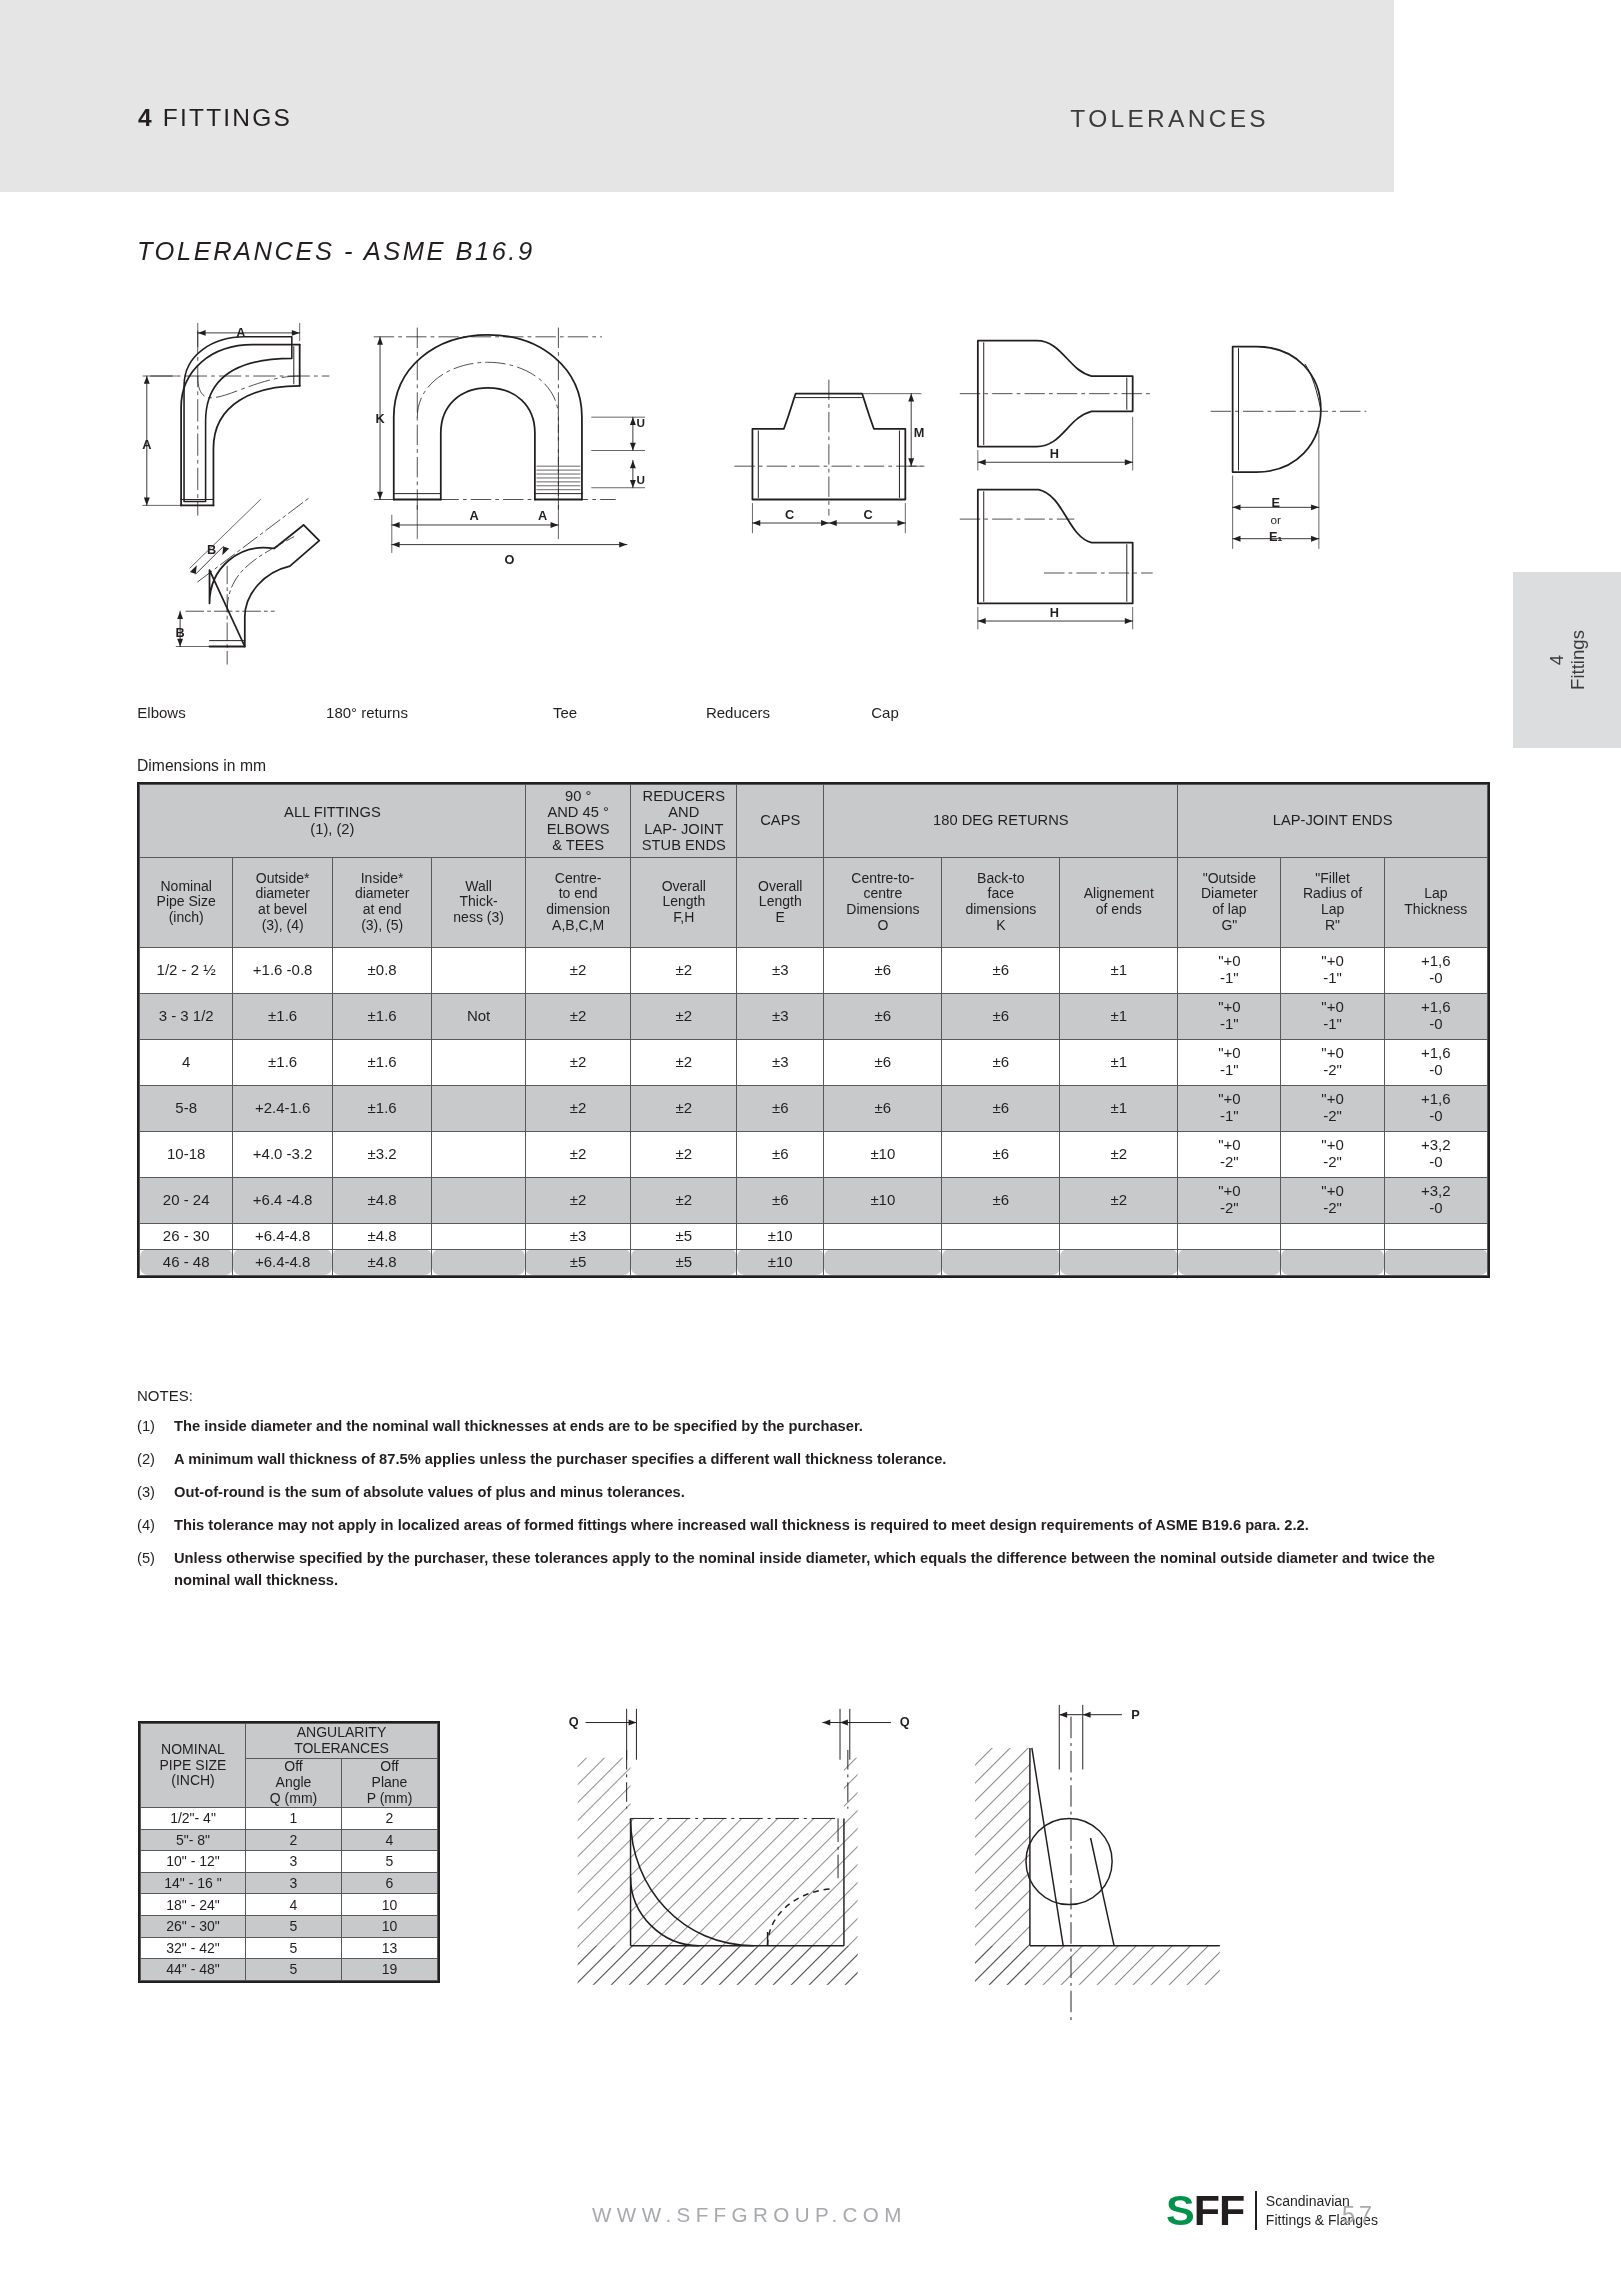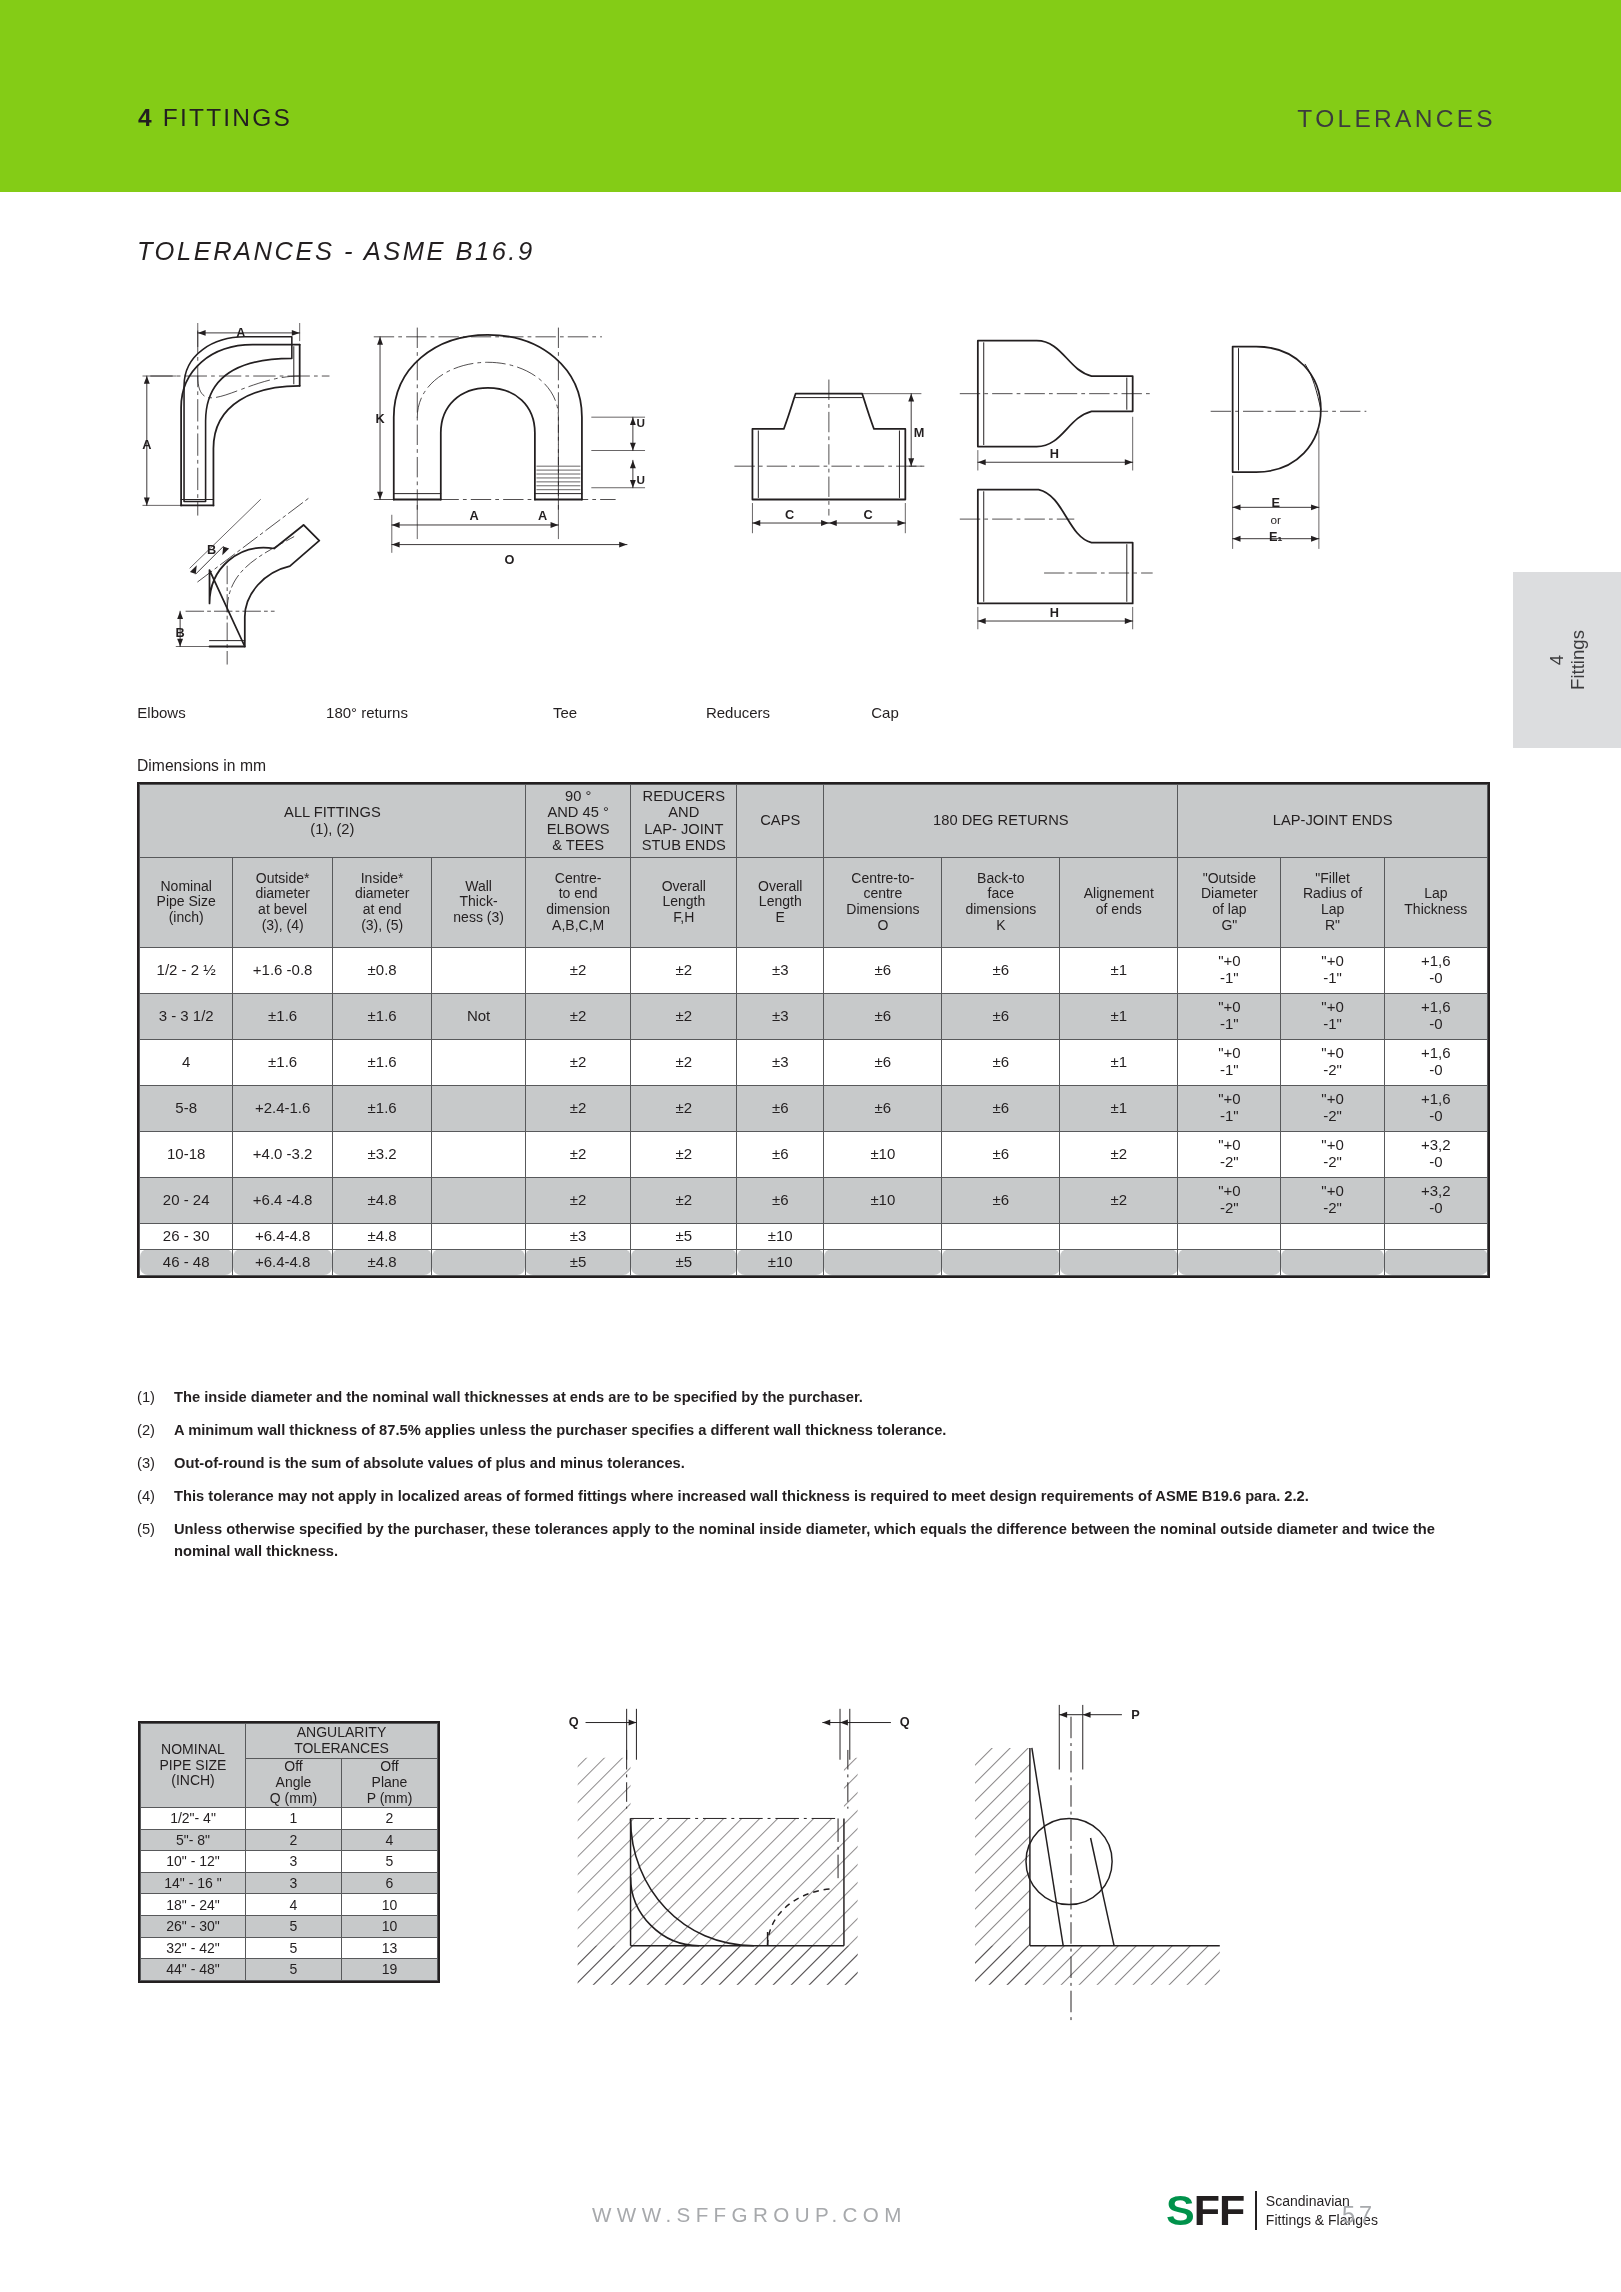--- a/index.html
+++ b/index.html
@@ -11,23 +11,23 @@
     font-family: "Liberation Sans", sans-serif;
     color: #231f20;
     position: relative;
     overflow: hidden;
   }
 
   
   .header-band {
     position: absolute;
     top: 0; left: 0;
-    width: 1621px;
+    width: 1394px;
     height: 192px;
-    background: #84cc16;
+    background: #e5e5e5;
   }
   .header-left {
     position: absolute;
     left: 138px;
     top: 104px;
     font-size: 24.5px;
     letter-spacing: 2.2px;
     color: #231f20;
   }
   .header-left .chap-num { font-weight: bold; }
@@ -753,20 +753,21 @@
       <td></td>
       <td></td>
       <td></td>
     </tr>
   </tbody>
 </table>
 </div>
 </div>
 
 <div class="notes">
+  <div class="notes-title">NOTES:</div>
   <div class="note-row">
     <div class="note-num">(1)</div>
     <div class="note-txt">The inside diameter and the nominal wall thicknesses at ends are to be specified by the purchaser.</div>
   </div>
   <div class="note-row">
     <div class="note-num">(2)</div>
     <div class="note-txt">A minimum wall thickness of 87.5% applies unless the purchaser specifies a different wall thickness tolerance.</div>
   </div>
   <div class="note-row">
     <div class="note-num">(3)</div>

